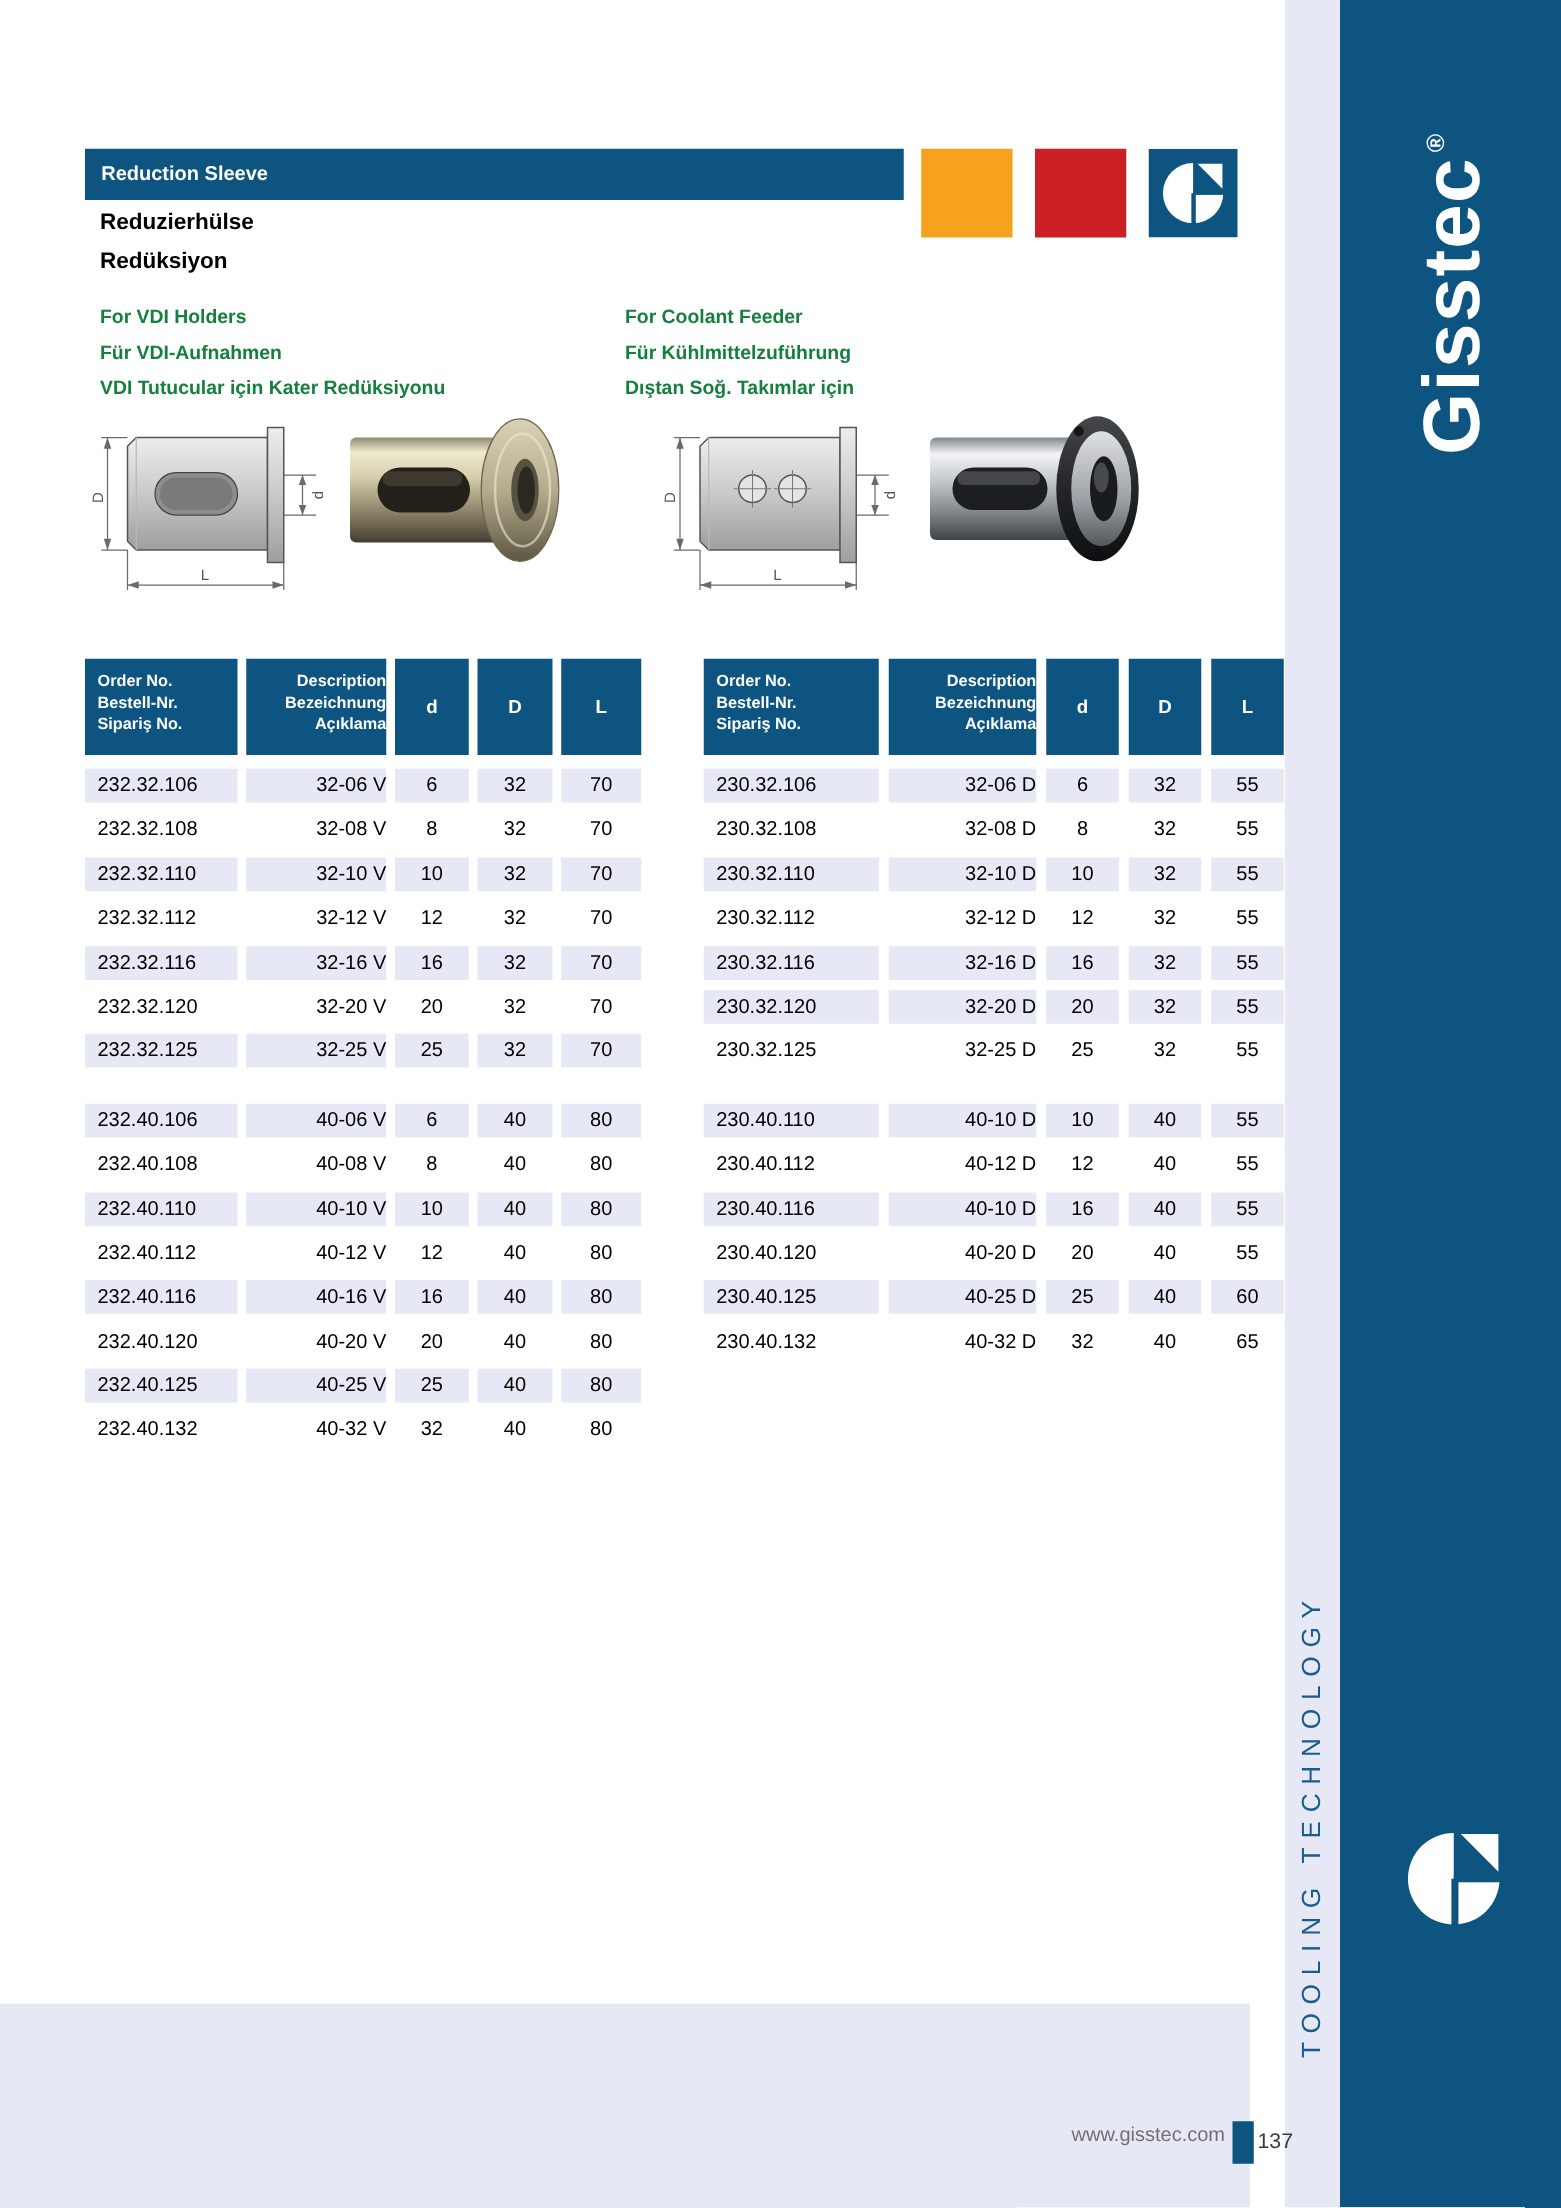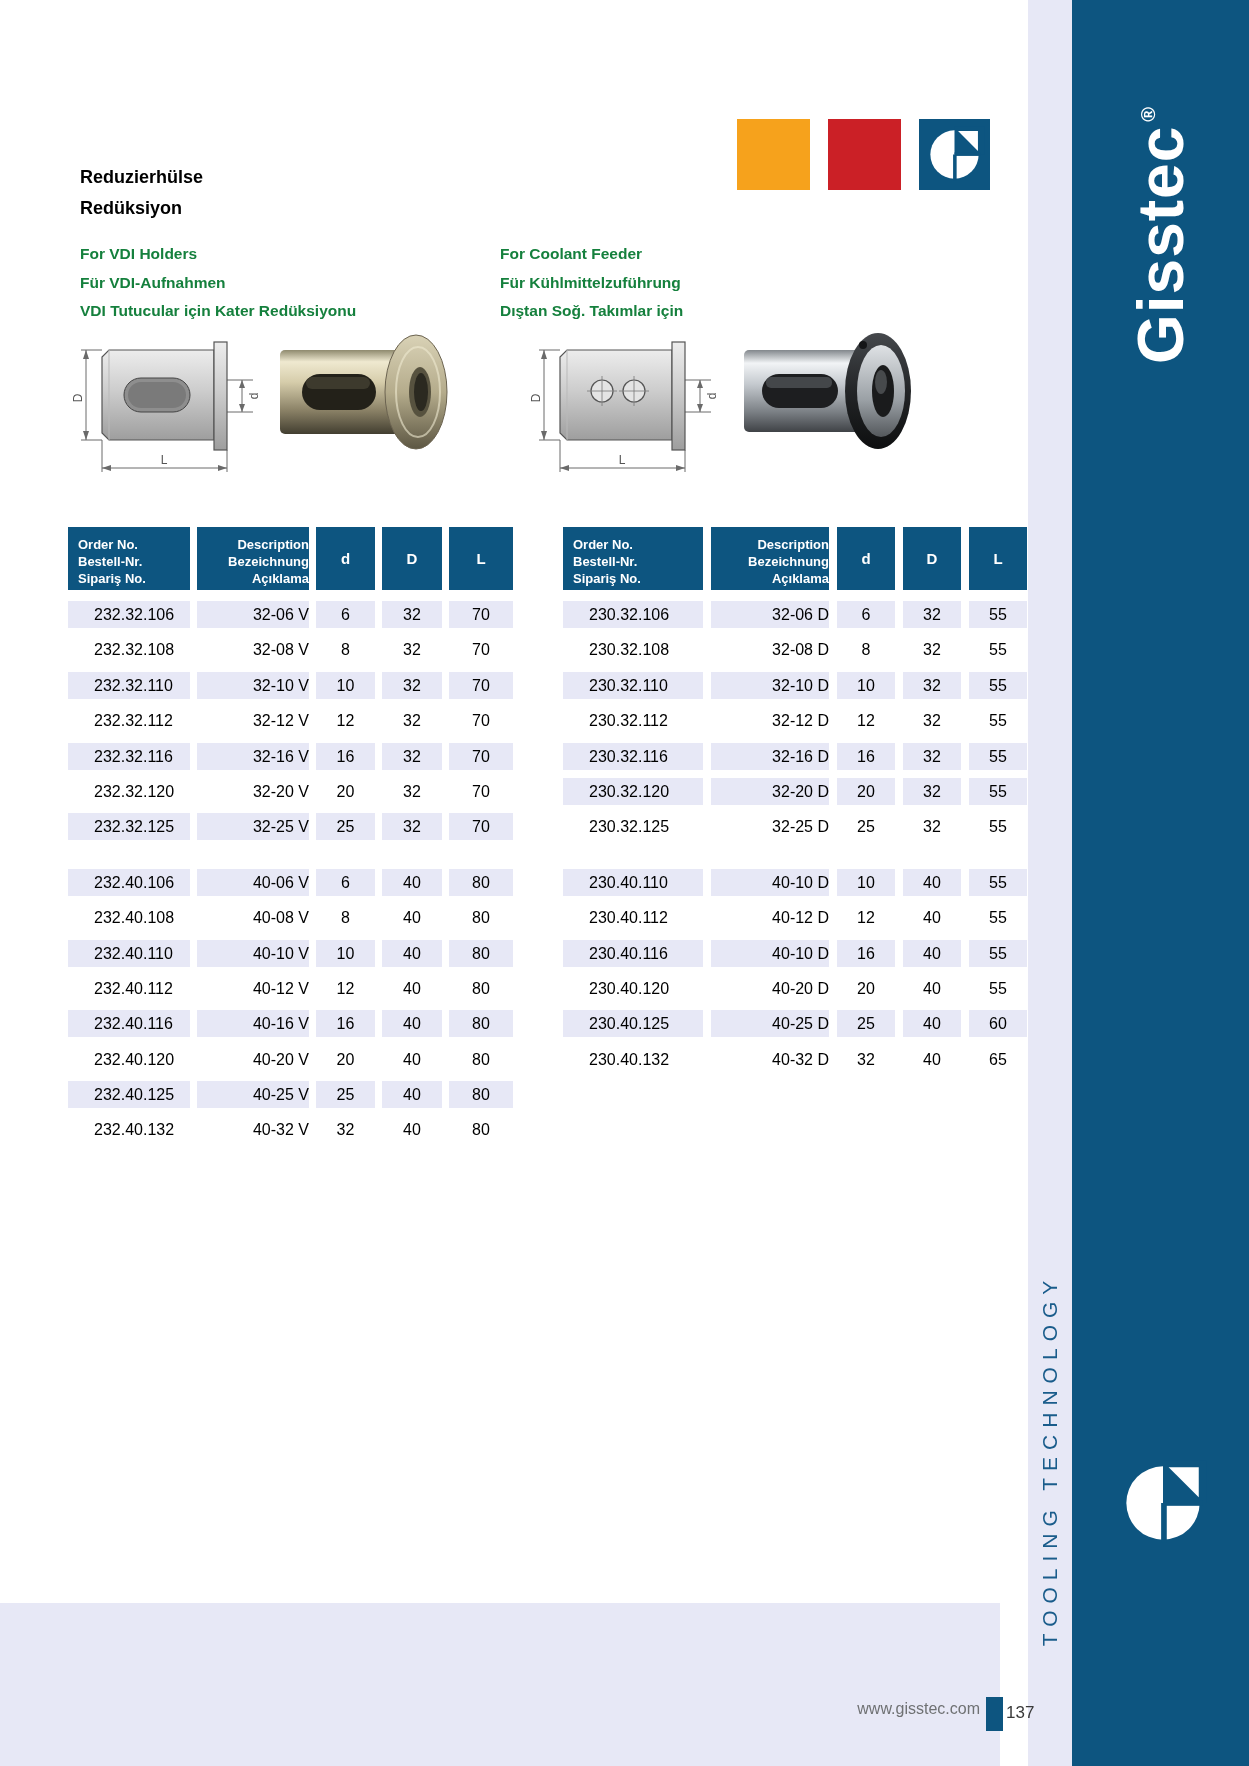--- a/index.html
+++ b/index.html
@@ -35,29 +35,29 @@
   .headings-left{left:80px;} .headings-right{left:500px;}
 
   
   .fig{top:328px;}
 
   
   .ptable{top:527px;}
   .t-left{left:68px;--w1:122px;--w2:112px;--w3:59px;--w4:60px;--w5:64px;--gap:7px;}
   .t-right{left:563px;--w1:140px;--w2:118px;--w3:58px;--w4:58px;--w5:58px;--gap:8px;}
   .thead{display:flex;gap:var(--gap);}
-  .th{height:63px;background:var(--blue);color:#fff;font-size:13px;line-height:17px;box-sizing:border-box;}
+  .th{height:77px;background:var(--blue);color:#fff;font-size:13px;line-height:17px;box-sizing:border-box;}
   .th.hd-text{padding:9px 0 0 10px;font-weight:bold;}
   .th.hd-dim{display:flex;align-items:center;justify-content:center;font-size:15px;font-weight:bold;}
   .c1{width:var(--w1);} .c2{width:var(--w2);text-align:right;} .c3{width:var(--w3);} .c4{width:var(--w4);} .c5{width:var(--w5);}
   .tbody{margin-top:11px;}
   .tgroup + .tgroup{margin-top:20px;}
   .trow{height:35.4px;display:flex;gap:var(--gap);align-items:flex-start;}
   .tcell{height:27px;line-height:27px;font-size:16px;box-sizing:border-box;}
-  .tcell.txt{padding-left:26px;}
+  .tcell.txt{padding-left:10px;}
   .tcell.num{text-align:center;}
   .tcell.shaded{background:var(--lav);}
 
   
   .footer-lav{left:0;top:1603px;width:1000px;height:163px;background:var(--lav);}
   .site{left:780px;top:1700px;width:200px;text-align:right;font-size:16px;color:#6f7173;text-decoration:none;display:block;}
   .page-badge{left:986px;top:1697px;width:17px;height:34px;background:var(--blue);}
   .page-num{left:1006px;top:1703px;font-size:17px;color:#3a3a3a;}
 
   svg text{font-family:"Liberation Sans",sans-serif;}
@@ -77,20 +77,21 @@
   </div>
   <svg class="abs" style="left:1116px;top:1456px;" width="94" height="94" viewBox="0 0 100 100">
     <rect x="0" y="0" width="100" height="100" fill="#0d5580"></rect>
     <circle cx="50" cy="50" r="39" fill="#fff"></circle>
     <rect x="50" y="5" width="46" height="45" fill="#0d5580"></rect>
     <polygon points="56,12 88,12 88,44" fill="#fff"></polygon>
     <rect x="48" y="50" width="6" height="42" fill="#0d5580"></rect>
     <rect x="50" y="47" width="42" height="6" fill="#0d5580"></rect>
   </svg>
 
+  <div class="abs title-bar">Reduction Sleeve</div>
   <div class="abs sq sq-orange"></div>
   <div class="abs sq sq-red"></div>
   <svg class="abs sq sq-logo" width="73" height="71" viewBox="0 0 100 100">
     <rect x="0" y="0" width="100" height="100" fill="#0d5580"></rect>
     <circle cx="50" cy="50" r="34" fill="#fff"></circle>
     <rect x="50" y="10" width="42" height="40" fill="#0d5580"></rect>
     <polygon points="55,17 83,17 83,45" fill="#fff"></polygon>
     <rect x="48" y="50" width="5" height="37" fill="#0d5580"></rect>
     <rect x="50" y="47" width="37" height="5" fill="#0d5580"></rect>
   </svg>

